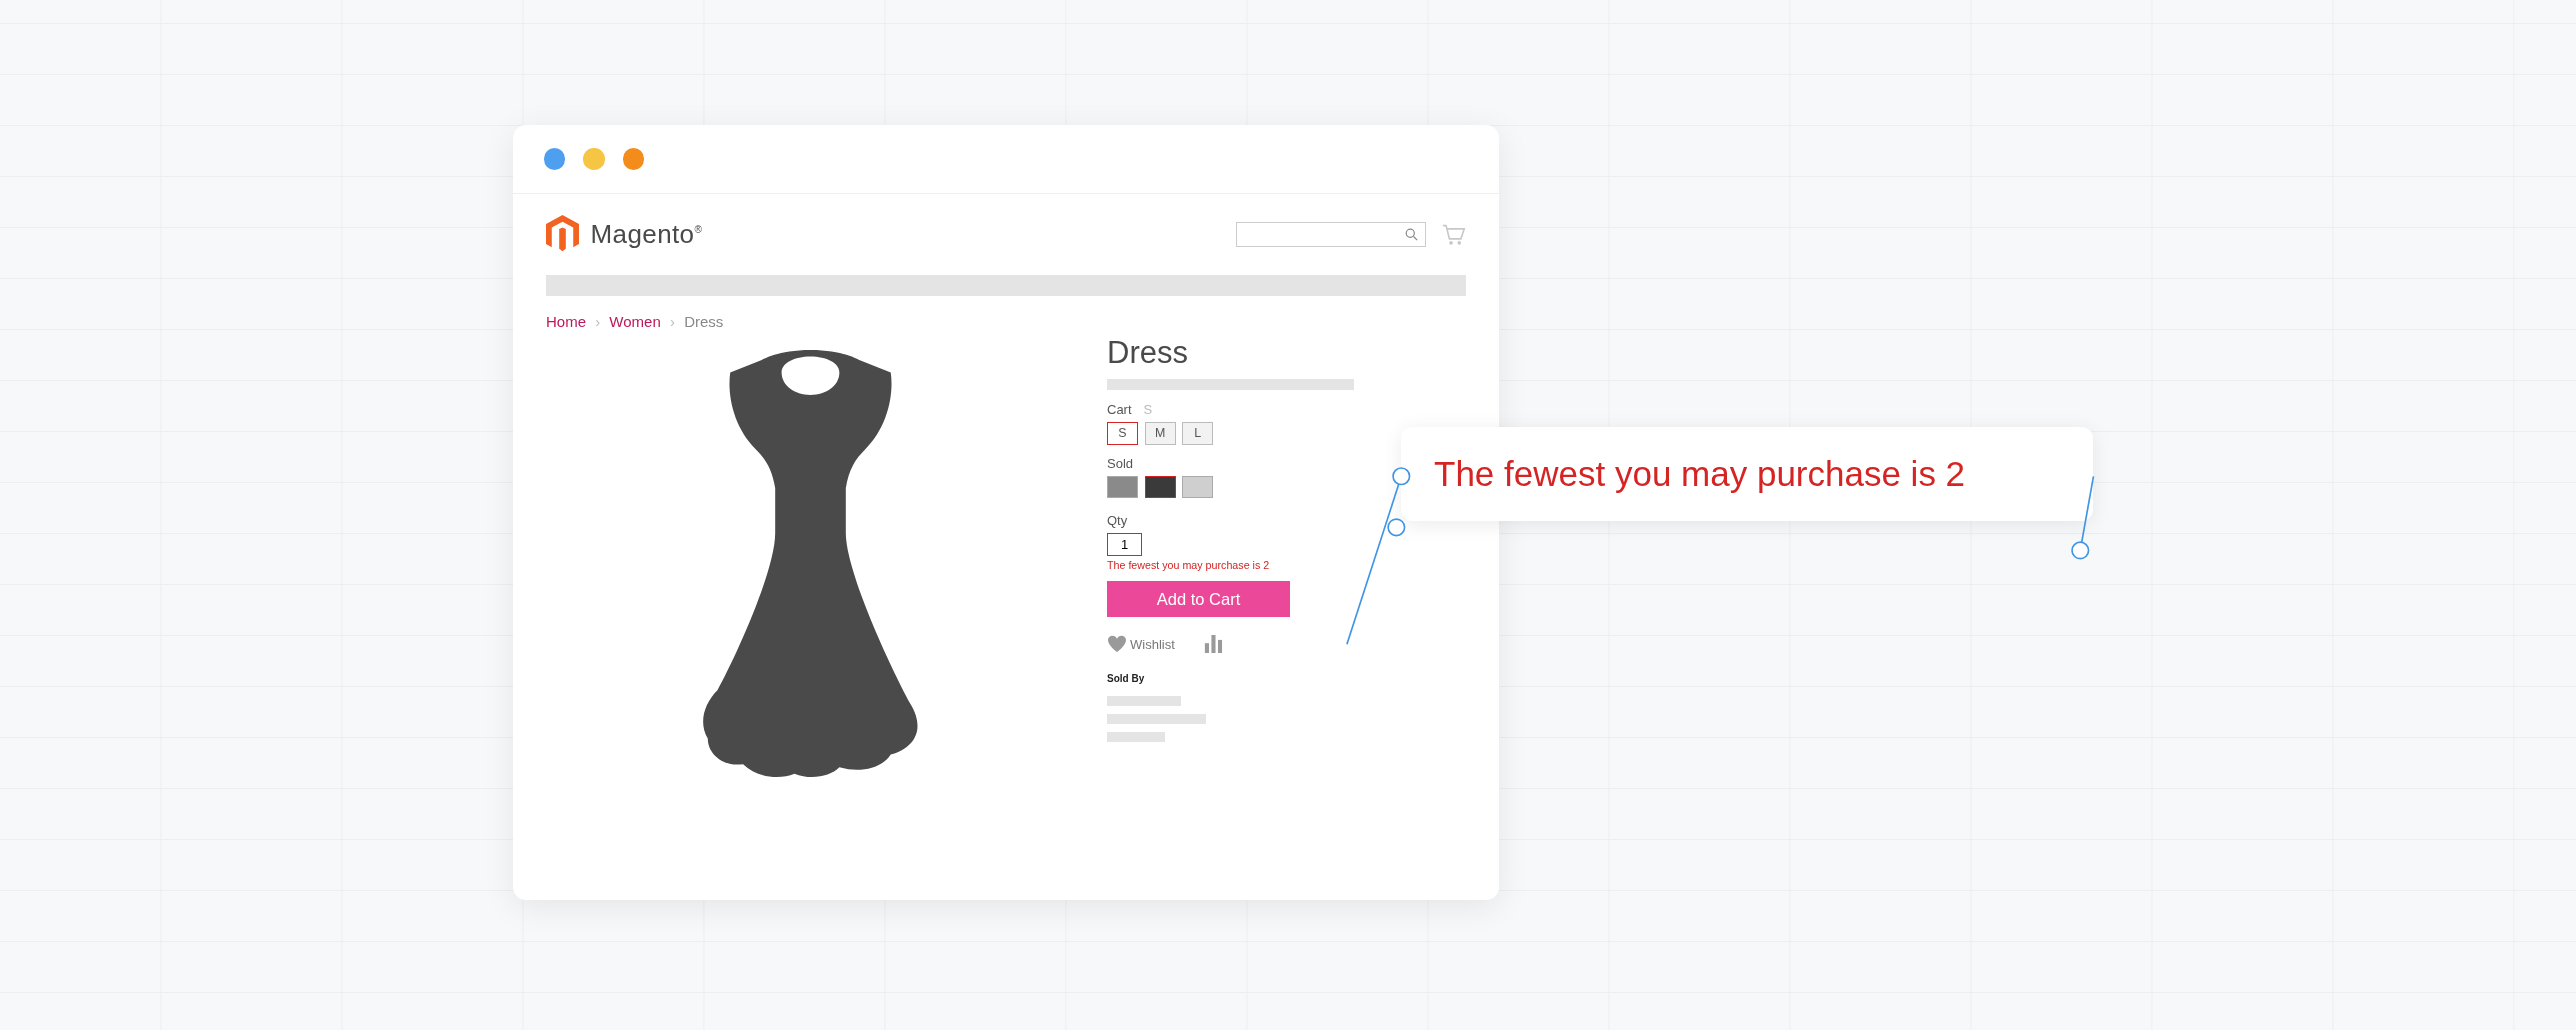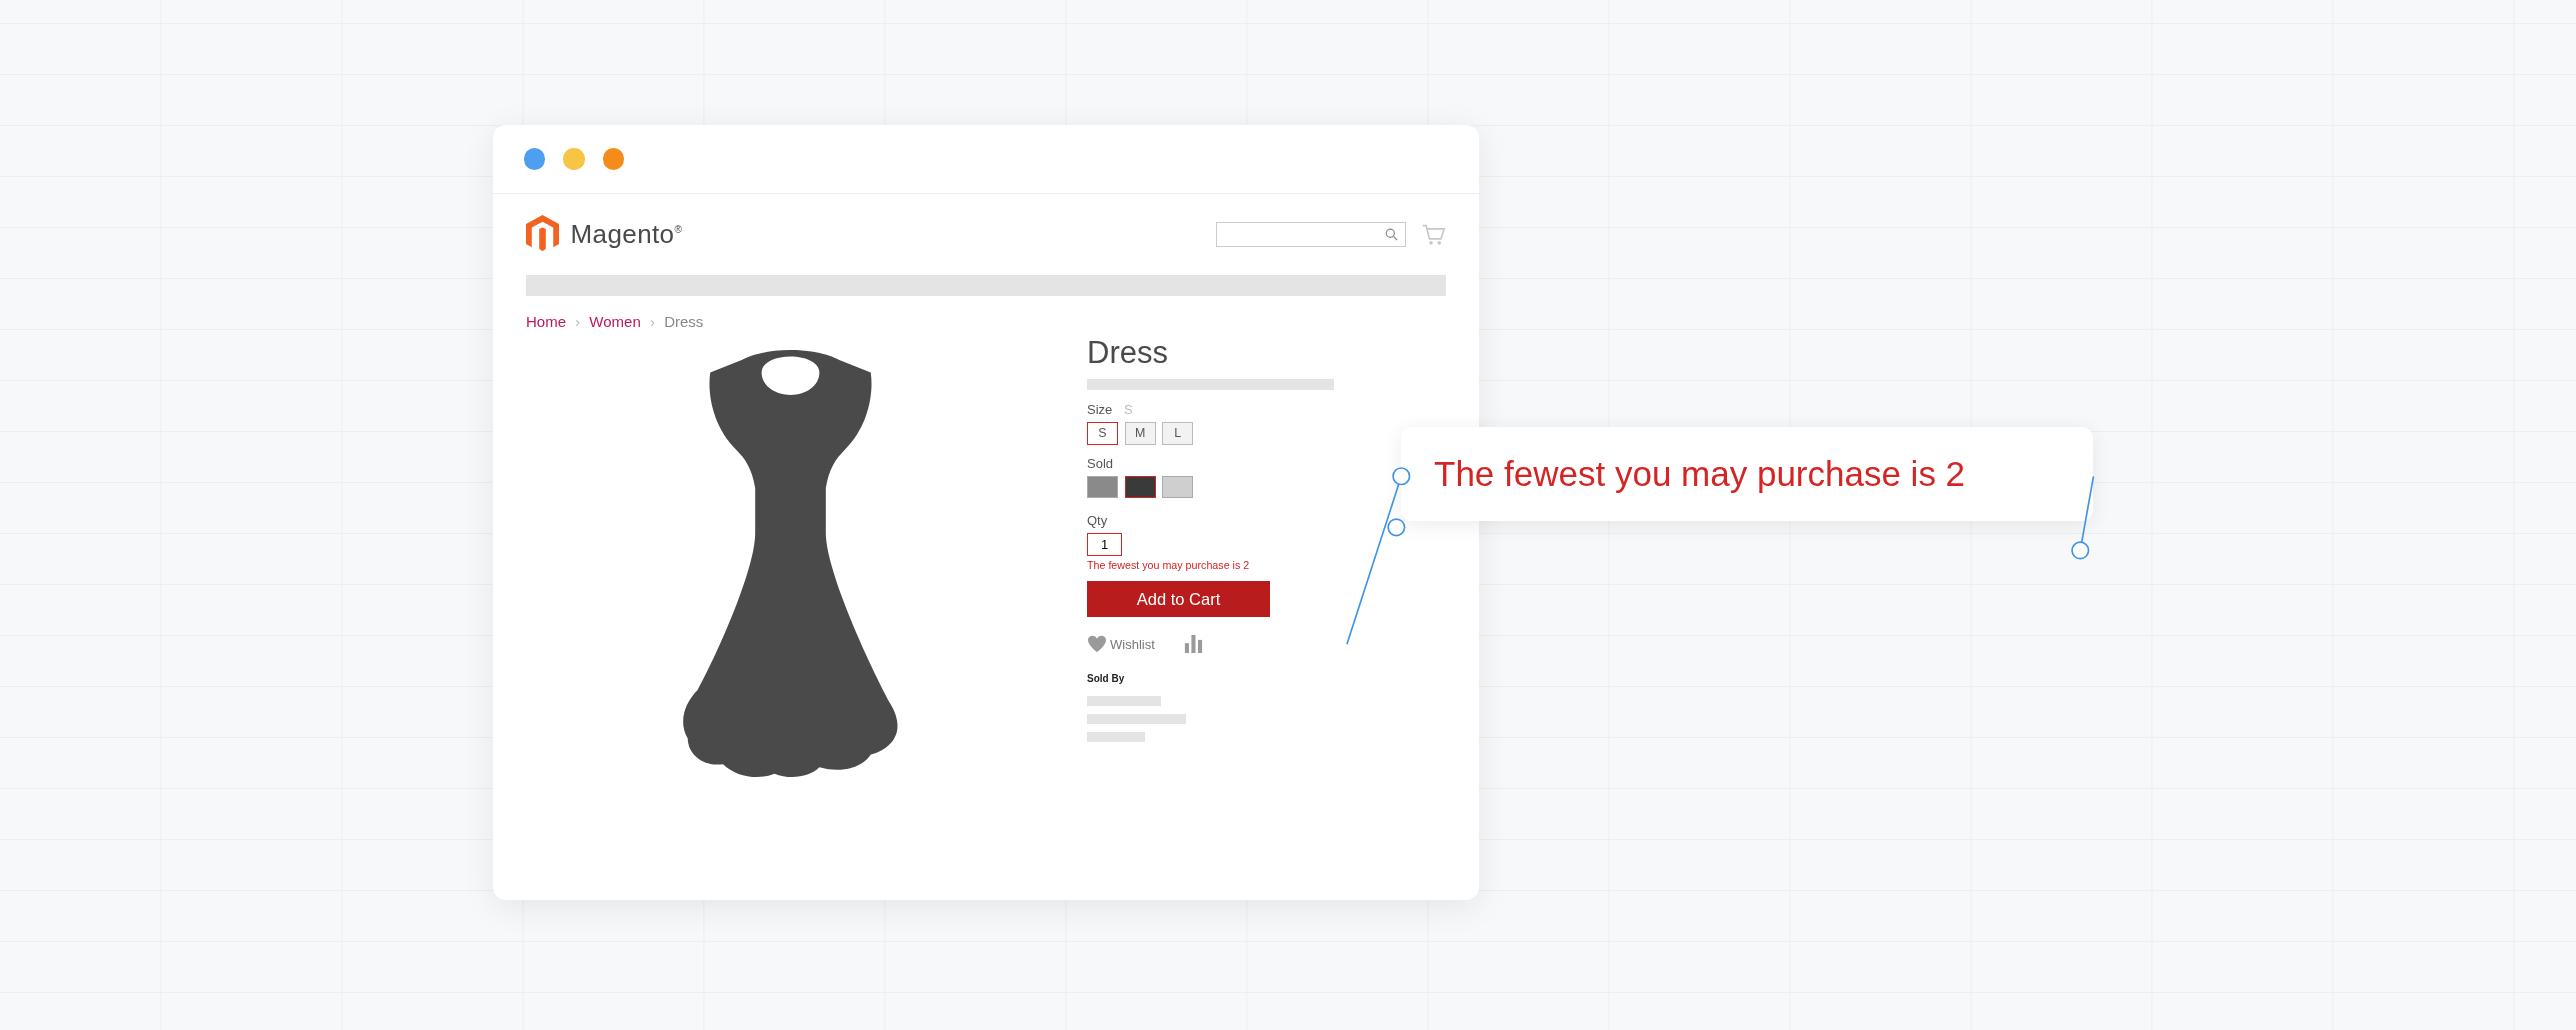--- a/index.html
+++ b/index.html
@@ -25,21 +25,21 @@
   .stage {
     position: relative;
     width: 2576px;
     height: 1030px;
     transform-origin: top left;
   }
 
   
   .window {
     position: absolute;
-    left: 493px;
+    left: 513px;
     top: 125px;
     width: 986px;
     height: 775px;
     background: #fff;
     border-radius: 13px;
     box-shadow: 0 6.6px 33px rgba(0,0,0,0.08);
     overflow: hidden;
   }
   .titlebar {
     height: 69px;
@@ -115,21 +115,21 @@
     width: 35px; height: 23px;
     border: 1.6px solid #d42424;
     text-align:center; font-size: 13px;
     margin-bottom: 3.3px;
   }
   .qty-error {
     font-size: 10.7px; color:#d42424; margin-bottom: 10px;
     white-space: nowrap;
   }
   .add-cart {
-    background:#b91c1c; color:#fff; border:none;
+    background:#ec4899; color:#fff; border:none;
     height: 36px; width: 183px; font-size: 16.5px; cursor:pointer;
   }
 
   .wish-row { display:flex; align-items:center; gap:3px; margin-top: 18px; margin-bottom: 20px; }
   .wish-label { font-size: 13px; color:#777; }
 
   .sold-by { font-size: 10px; color:#222; font-weight:700; margin-bottom: 11.5px; }
   .ph-line { height:10px; background:#e4e4e4; margin-bottom:8.2px; }
 
   
@@ -222,21 +222,21 @@
               C118 10 110 6 100 6
               Z"></path>
           </svg>
         </div>
 
         <div class="product-info">
           <div class="p-title">Dress</div>
           <div class="p-underline"></div>
 
           <div class="opt-label">
-            <span>Size</span>
+            <span>Cart</span>
             <span class="mini">S</span>
           </div>
           <div class="size-row" id="size-row">
               <div class="swatch-size selected">S</div>
               <div class="swatch-size">M</div>
               <div class="swatch-size">L</div>
             </div>
 
           <div class="opt-label">Sold</div>
           <div class="color-row" id="color-row">

